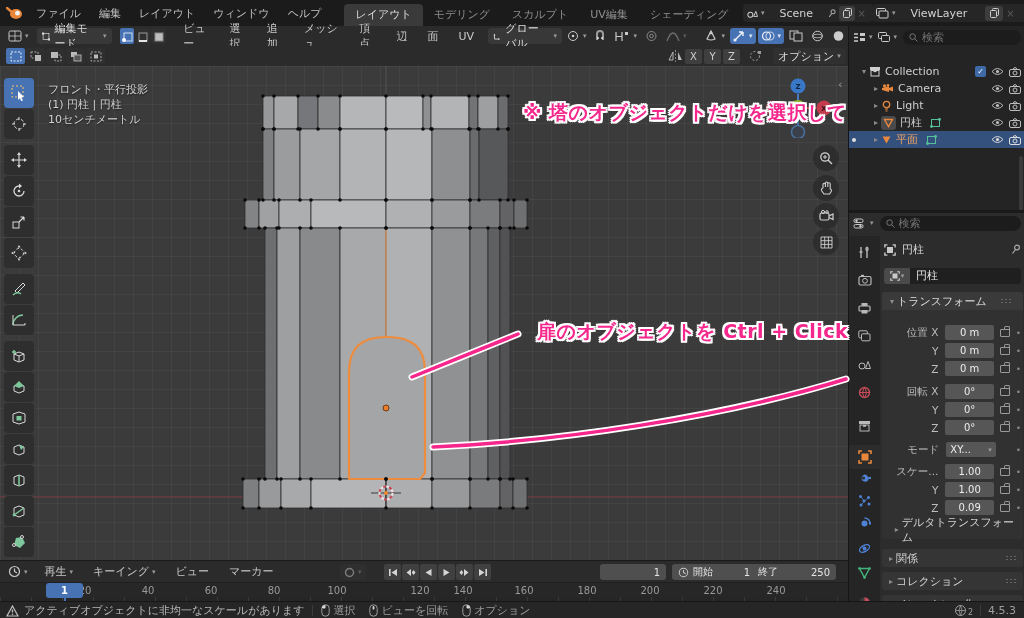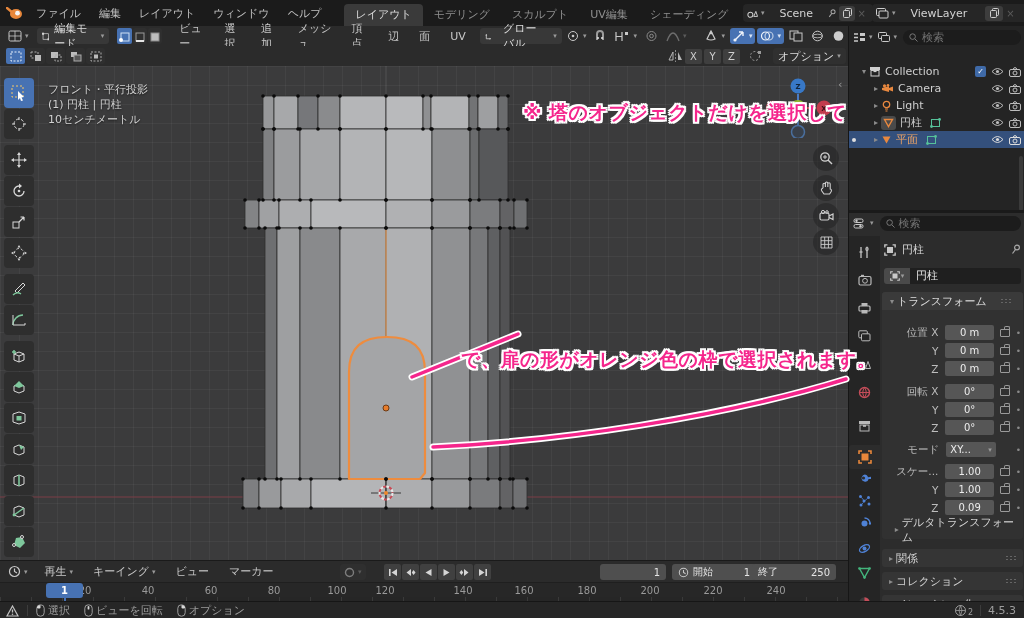--- a/index.html
+++ b/index.html
@@ -176,21 +176,21 @@
   <span class="hmenu">メッシュ</span>
   <span class="hmenu">頂点</span>
   <span class="hmenu">辺</span>
   <span class="hmenu">面</span>
   <span class="hmenu">UV</span>
   <span class="mwidget" style="margin-left:4px">
     <svg width="11" height="11" viewBox="0 0 11 11">
         <path d="M2 9 L2 2 M2 9 L9 9" stroke="#d0d0d0" stroke-width="1.3"></path>
         <path d="M2 2 L0.5 4 L3.5 4 Z M9 9 L7 7.5 L7 10.5 Z" fill="#d0d0d0"></path>
       </svg>
-    <span style="margin:0 11px">グローバル</span>
+    <span style="margin:0 4px">グローバル</span>
     <span class="chev">▾</span>
   </span>
   <span class="hbtn">
     <svg width="13" height="12" viewBox="0 0 13 12">
         <circle cx="6" cy="6" r="4.5" fill="none" stroke="#c9c9c9"></circle>
         <circle cx="6" cy="6" r="1.3" fill="#c9c9c9"></circle>
       </svg>
     <span class="chev">▾</span>
   </span>
   <span class="hbtn">
@@ -1071,39 +1071,40 @@
       <span>終了</span>
         <span style="margin-left:auto">250</span>
     </span>
   </div>
   <div id="ruler">
     <span class="rnum" style="left:73px">20</span>
     <span class="rnum" style="left:136px">40</span>
     <span class="rnum" style="left:199px">60</span>
     <span class="rnum" style="left:262px">80</span>
     <span class="rnum" style="left:325px">100</span>
-    <span class="rnum" style="left:373px">120</span>
+    <span class="rnum" style="left:408px">120</span>
     <span class="rnum" style="left:451px">140</span>
     <span class="rnum" style="left:512px">160</span>
     <span class="rnum" style="left:575px">180</span>
     <span class="rnum" style="left:638px">200</span>
     <span class="rnum" style="left:701px">220</span>
     <span class="rnum" style="left:764px">240</span>
     <div id="scrub"></div>
     <span class="abs" style="left:64px;top:1px;width:1.5px;height:19px;background:#4772b3"></span>
     <span class="abs" style="left:46px;top:0;width:37px;height:15px;background:#4772b3;border-radius:3px;color:#fff;font-size:10px;font-weight:bold;display:flex;align-items:center;justify-content:center">1</span>
   </div>
 </div>
 
 <div id="status" class="abs">
   <svg width="13" height="12" viewBox="0 0 13 12" style="margin-left:6px">
       <path d="M6.5 1 L12 11 H1 Z" fill="none" stroke="#c2c2c2" stroke-width="1.2"></path>
       <path d="M6.5 4.5 V7.5" stroke="#c2c2c2" stroke-width="1.3"></path>
       <circle cx="6.5" cy="9.3" r=".8" fill="#c2c2c2"></circle>
     </svg>
+  <span style="margin-left:5px;color:#b9b9b9">アクティブオブジェクトに非均一なスケールがあります</span>
   <span style="width:1px;height:11px;background:#3c3c3c;margin:0 8px"></span>
   <svg width="9" height="13" viewBox="0 0 9 13">
       <rect x="0.8" y="0.8" width="7.4" height="11.4" rx="3.5" fill="none" stroke="#9d9d9d"></rect>
       <path d="M1 4 Q3 5 4.5 4 V1 Q2 1 1 3 Z" fill="#d8d8d8"></path>
     </svg>
   <span style="margin-left:3px">選択</span>
   <svg width="9" height="13" viewBox="0 0 9 13" style="margin-left:14px">
       <rect x="0.8" y="0.8" width="7.4" height="11.4" rx="3.5" fill="none" stroke="#9d9d9d"></rect>
       <rect x="3.6" y="2" width="1.8" height="3.6" rx=".9" fill="#d8d8d8"></rect>
     </svg>
@@ -1125,14 +1126,14 @@
 </div>
 
 <div id="ann" class="abs">
   <svg width="1024" height="618" viewBox="0 0 1024 618" style="position:absolute;left:0;top:0">
     <path d="M412 377 L518 334" stroke="#fff" stroke-width="7" stroke-linecap="round" fill="none"></path>
     <path d="M412 377 L518 334" stroke="#f5268c" stroke-width="3.5" stroke-linecap="round" fill="none"></path>
     <path d="M433 447 C560 441 720 418 846 379" stroke="#fff" stroke-width="7" stroke-linecap="round" fill="none"></path>
     <path d="M433 447 C560 441 720 418 846 379" stroke="#f5268c" stroke-width="3.5" stroke-linecap="round" fill="none"></path>
   </svg>
   <div class="pink" style="left:523px;top:100px">※ 塔のオブジェクトだけを選択して</div>
-  <div class="pink" style="left:461px;top:347px">で、扉の形がオレンジ色の枠で選択されます。</div>
+  <div class="pink" style="left:537px;top:319px">扉のオブジェクトを Ctrl + Click</div>
 </div>
 
 </body></html>

